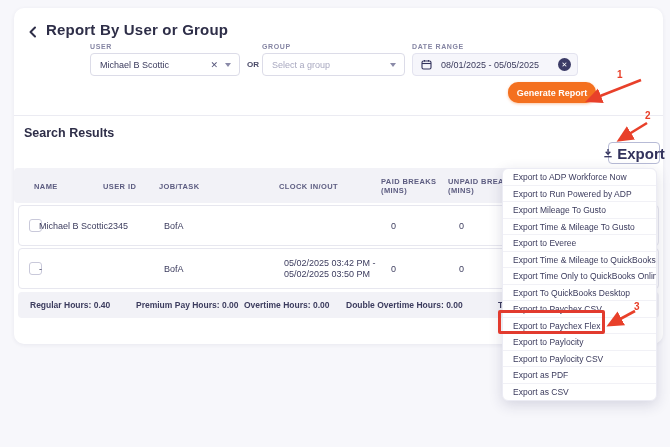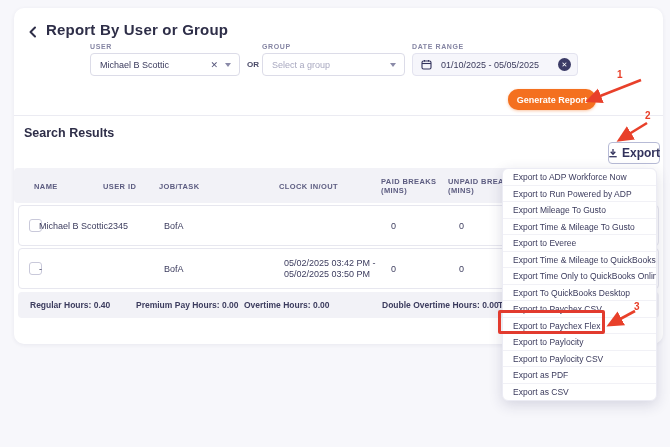--- a/index.html
+++ b/index.html
@@ -21,28 +21,28 @@
   .placeholder { color:#a9a9c0; }
   .clear-x { font-size:9px; color:#55557a; padding:0 4px; cursor:pointer; }
   .caret { width:0; height:0; border-left:3.5px solid transparent; border-right:3.5px solid transparent;
            border-top:4.5px solid #8a8aa8; margin-right:8px; margin-left:3px; cursor:pointer; }
   .or-text { position:absolute; font-size:8px; font-weight:bold; color:#4a4a68; }
   .date-field { background:#f6f6fb; border:1px solid #e3e3ef; }
   .date-clear { width:13px; height:13px; border-radius:50%; background:#3b3b66; color:#fff; font-size:7px;
                 display:flex; align-items:center; justify-content:center; margin-right:6px; cursor:pointer; }
   .cal-icon { margin-left:8px; display:flex; }
 
-  .gen-btn { position:absolute; left:494px; top:81px; width:88px; height:21px; background:#f4701f;
+  .gen-btn { position:absolute; left:494px; top:74px; width:88px; height:21px; background:#f4701f;
              color:#fff; font-size:9px; font-weight:bold; border:none; border-radius:10px; cursor:pointer;
              box-shadow:0 1px 3px rgba(244,112,31,0.4); font-family:inherit; }
   .divider { position:absolute; left:0; top:107px; width:100%; height:1px; background:#ebebf2; }
   .results-title { position:absolute; left:10px; top:118px; font-size:12.5px; font-weight:bold; color:#2e2e48; }
 
   .export-btn { position:absolute; left:594px; top:134px; width:52px; height:22px; background:#fff;
-                border:1px solid #b7bbd6; border-radius:4px; color:#32325c; font-size:12px; font-weight:bold;
+                border:1px solid #b7bbd6; border-radius:4px; color:#32325c; font-size:15px; font-weight:bold;
                 display:flex; align-items:center; justify-content:center; gap:4px; cursor:pointer; font-family:inherit; }
 
   
   .thead { position:absolute; left:0; top:160px; width:641px; height:35px; background:#f2f2f7; border-radius:4px; }
   .th { position:absolute; font-size:7.5px; font-weight:bold; letter-spacing:0.4px; color:#5c5c80; top:14px; }
   .th2 { top:9px; line-height:9px; }
   .trow { position:absolute; left:4px; width:641px; height:41px; background:#fff;
           border:1px solid #e7e7ef; border-radius:4px; }
   .row1 { top:197px; } .row2 { top:240px; }
   .cb { position:absolute; left:10px; top:13px; width:13px; height:13px; border:1px solid #c9c9da;
@@ -100,21 +100,21 @@
     <div class="field-label" style="left:398px; top:35px;">DATE RANGE</div>
     <div class="field date-field" style="left:398px; top:45px; width:166px;">
       <span class="cal-icon">
         <svg width="11" height="11" viewBox="0 0 11 11">
             <rect x="1" y="2" width="9" height="8" rx="1.5" fill="none" stroke="#32325c" stroke-width="1.1"></rect>
             <line x1="1" y1="4.5" x2="10" y2="4.5" stroke="#32325c" stroke-width="1.1"></line>
             <line x1="3.5" y1="1" x2="3.5" y2="2.6" stroke="#32325c" stroke-width="1.1"></line>
             <line x1="7.5" y1="1" x2="7.5" y2="2.6" stroke="#32325c" stroke-width="1.1"></line>
           </svg>
       </span>
-      <span class="fval">01/10/2025 - 05/05/2025</span>
+      <span class="fval">08/01/2025 - 05/05/2025</span>
       <span class="date-clear">✕</span>
     </div>
 
     <button class="gen-btn">Generate Report</button>
 
     <div class="divider"></div>
     <div class="results-title">Search Results</div>
 
     <button class="export-btn">
       <span style="display:flex;">
@@ -161,21 +161,21 @@
         <span>05/02/2025 03:50 PM</span>
       </span>
       <span class="td" style="left:372px;">0</span>
       <span class="td" style="left:440px;">0</span>
     </div>
 
     <div class="tsum">
       <span class="sum-item" style="left:12px;">Regular Hours: 0.40</span>
       <span class="sum-item" style="left:118px;">Premium Pay Hours: 0.00</span>
       <span class="sum-item" style="left:226px;">Overtime Hours: 0.00</span>
-      <span class="sum-item" style="left:328px;margin-left:36px;">Double Overtime Hours: 0.00</span>
+      <span class="sum-item" style="left:328px;">Double Overtime Hours: 0.00</span>
       <span class="sum-item" style="left:480px;">To</span>
     </div>
   </div>
 
   <div class="menu">
     <div class="menu-item">Export to ADP Workforce Now</div>
     <div class="menu-item">Export to Run Powered by ADP</div>
     <div class="menu-item">Export Mileage To Gusto</div>
     <div class="menu-item">Export Time &amp; Mileage To Gusto</div>
     <div class="menu-item">Export to Everee</div>

